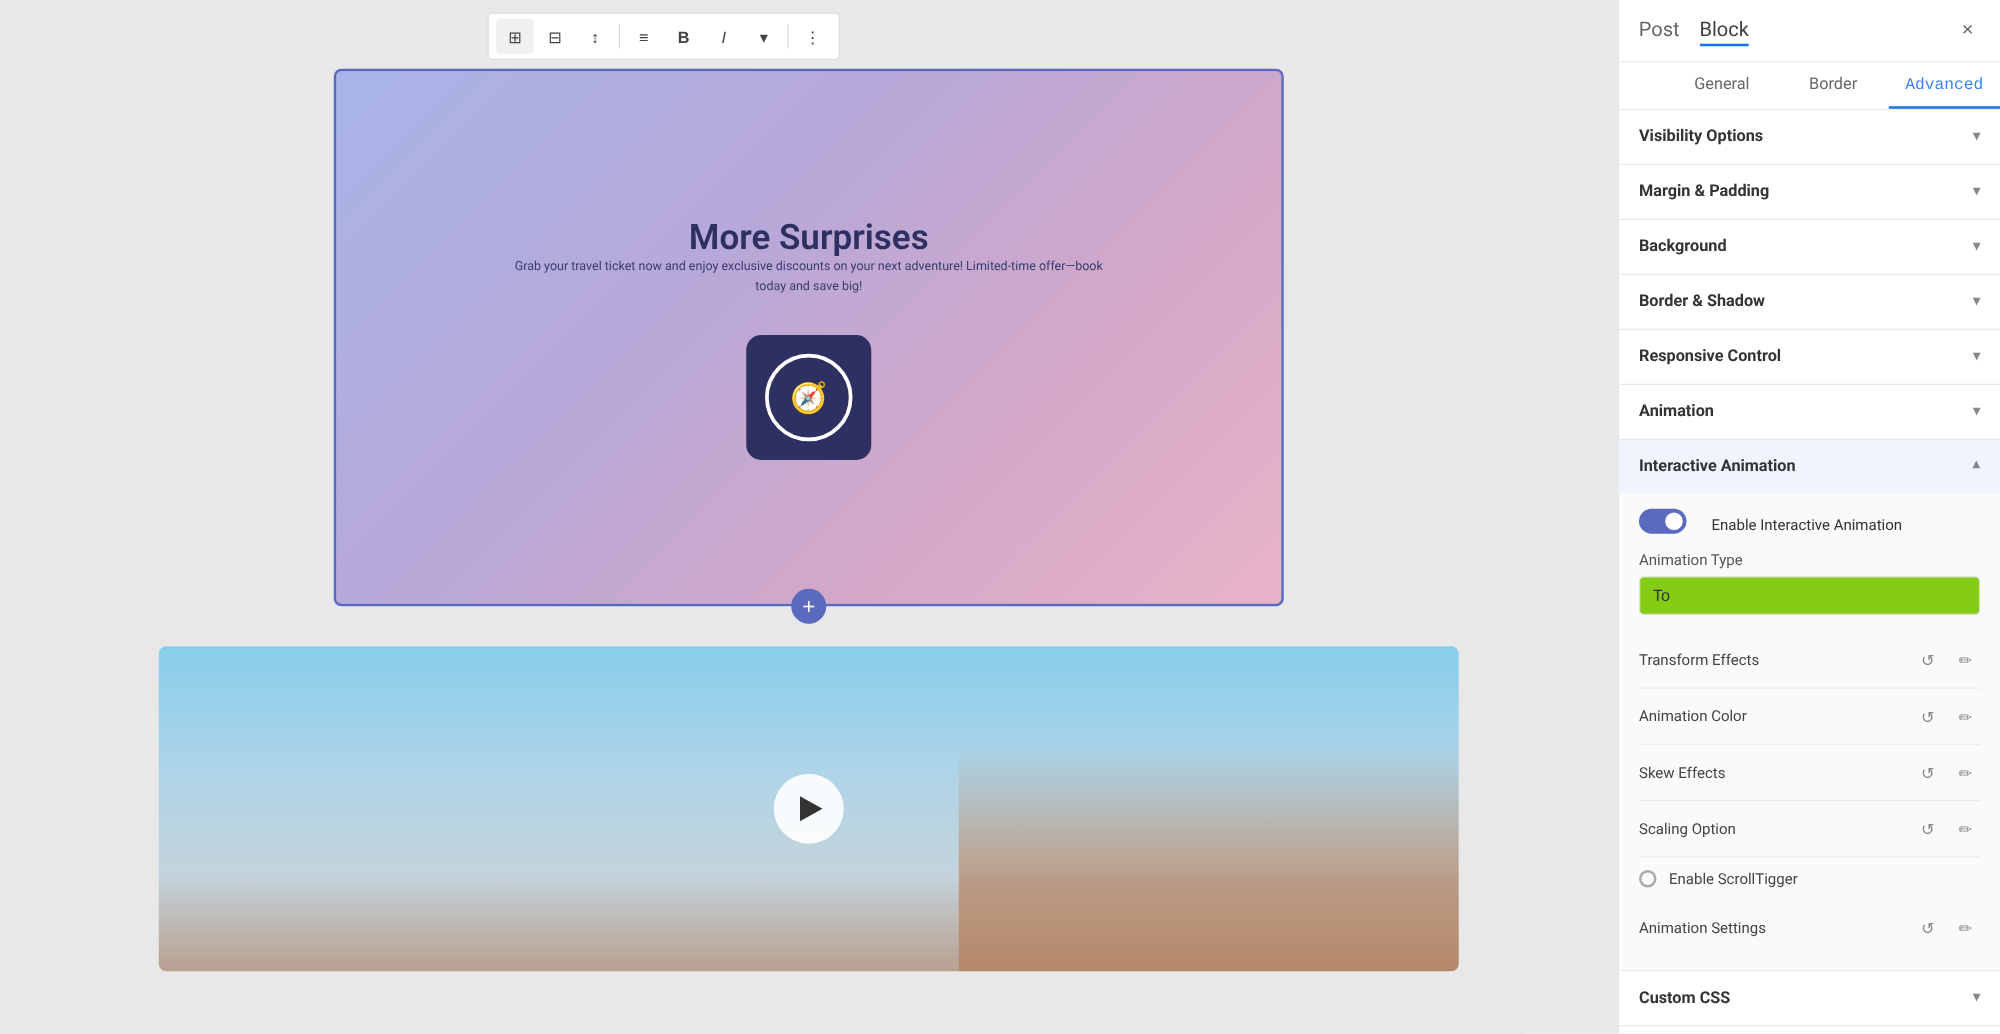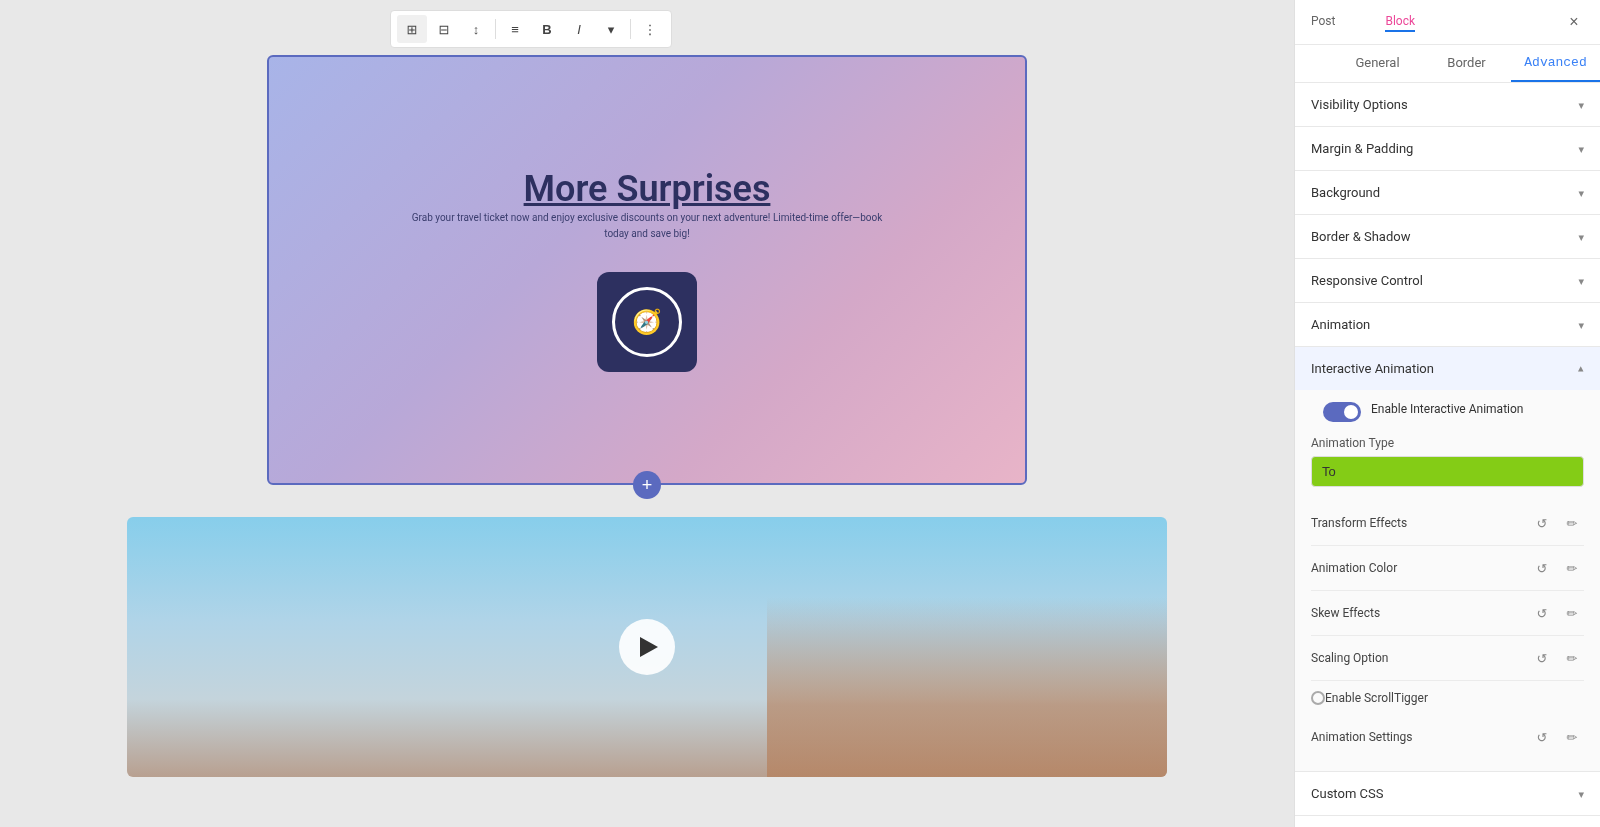--- a/index.html
+++ b/index.html
@@ -68,24 +68,23 @@
       border-radius: 6px;
       display: flex;
       flex-direction: column;
       align-items: center;
       justify-content: center;
       padding: 40px;
       border: 2px solid #5b6abf;
       position: relative;
     }
     .block-title {
-      font-size: 36px;
+      font-size: 28px;
       font-weight: 600;
       color: #2d3060;
-      text-decoration: underline;
     }
     .block-desc {
       font-size: 10px;
       color: #3a3d6e;
       text-align: center;
       max-width: 480px;
       margin-bottom: 30px;
       line-height: 1.6;
     }
     .open-btn {
@@ -203,30 +202,29 @@
       justify-content: space-between;
       padding: 12px 16px;
       border-bottom: 1px solid #e8e8e8;
       flex-shrink: 0;
     }
     .panel-tabs {
       display: flex;
       gap: 16px;
     }
     .panel-tab {
-      font-size: 12px;
+      font-size: 16px;
       color: #666;
       cursor: pointer;
       padding: 2px 0;
       border-bottom: 2px solid transparent;
     }
     .panel-tab.active {
-      color: #ec4899;
+      color: #404040;
       border-bottom: 2px solid #1a73e8;
-      margin-left: 34px;
     }
     .panel-close {
       width: 20px;
       height: 20px;
       display: flex;
       align-items: center;
       justify-content: center;
       cursor: pointer;
       color: #666;
       font-size: 16px;
@@ -259,49 +257,48 @@
     
     .panel-content {
       flex: 1;
       overflow-y: auto;
     }
     .accordion-section {
       border-bottom: 1px solid #e8e8e8;
     }
     .accordion-header {
       display: flex;
-      align-items: flex-end;
+      align-items: flex-start;
       justify-content: space-between;
       padding: 14px 16px;
       cursor: pointer;
       font-size: 13px;
       color: #333;
-      font-weight: 400;
+      font-weight: 700;
     }
     .accordion-header.open { background: #f0f4ff; }
     .chevron {
       font-size: 11px;
       color: #888;
       transition: transform 0.2s;
     }
     .chevron.up { transform: rotate(180deg); }
 
     
     .accordion-body {
       padding: 12px 16px;
       background: #fafafa;
     }
 
     
     .toggle-row {
       display: flex;
-      align-items: flex-start;
-      gap: 10px;
+      align-items: flex-end;
+      gap: 20px;
       margin-bottom: 14px;
-      margin-left: 12px;
     }
     .toggle-switch {
       width: 38px;
       height: 20px;
       background: #5b6abf;
       border-radius: 10px;
       position: relative;
       cursor: pointer;
       flex-shrink: 0;
     }
@@ -367,20 +364,21 @@
       cursor: pointer;
       color: #888;
       font-size: 13px;
       border-radius: 3px;
     }
 
     
     .scroll-row {
       display: flex;
       align-items: center;
+      gap: 10px;
       padding: 10px 0;
     }
     .radio-dot {
       width: 14px;
       height: 14px;
       border: 2px solid #aaa;
       border-radius: 50%;
       flex-shrink: 0;
     }
 

